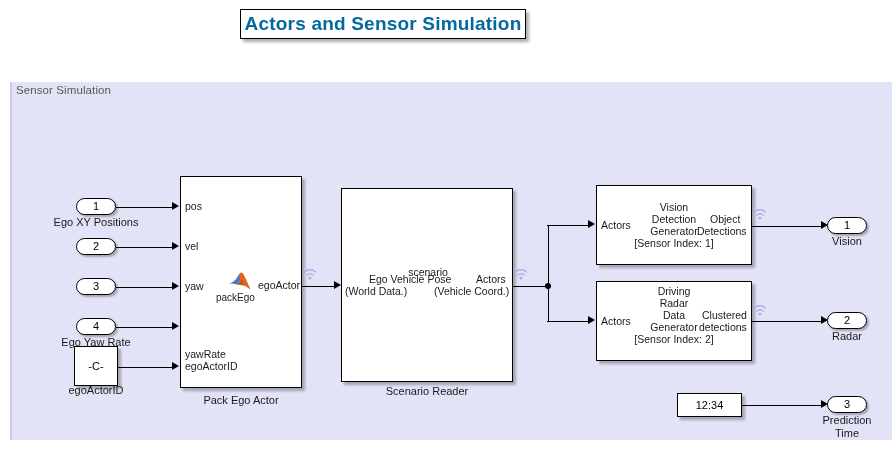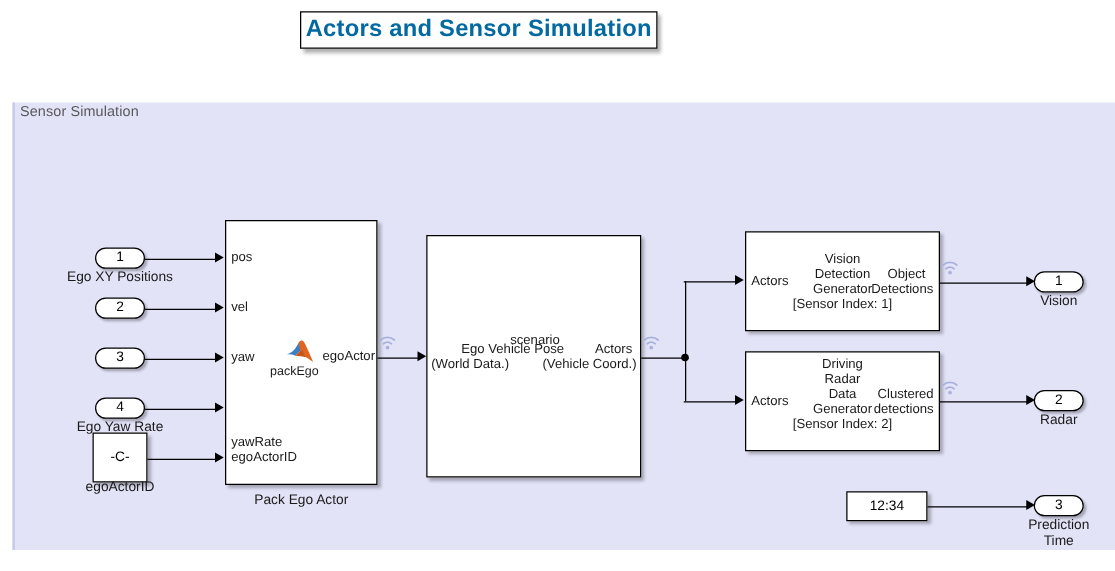--- a/index.html
+++ b/index.html
@@ -277,20 +277,21 @@
 
   <div class="wire-h" style="left:302px; top:285.5px; width:34px;"></div>
   <div class="arrow" style="left:334px; top:281px;"></div>
 
   <div class="block" style="left:341px; top:188px; width:172px; height:194px;"></div>
   <div class="blk-center-text" style="left:398px; top:266px; width:60px;">scenario</div>
   <div class="port-text" style="left:345px; top:273px;padding-left:24px;">Ego Vehicle Pose</div>
   <div class="port-text" style="left:345px; top:285px;">(World Data.)</div>
   <div class="port-text" style="left:476px; top:273px;">Actors</div>
   <div class="port-text" style="left:434px; top:285px;">(Vehicle Coord.)</div>
+  <div class="block-caption" style="left:342px; top:385px; width:170px;">Scenario Reader</div>
 
   <div class="bus-icon" style="left:513px; top:266px;">
     <svg width="16" height="16" viewBox="0 0 16 16">
       <path d="M2.5 6 A8 8 0 0 1 13.5 6" stroke="#a9b2dd" stroke-width="1.4" fill="none" stroke-linecap="round"></path>
       <path d="M4.8 9 A5 5 0 0 1 11.2 9" stroke="#a9b2dd" stroke-width="1.4" fill="none" stroke-linecap="round"></path>
       <circle cx="8" cy="12" r="1.5" fill="#a9b2dd"></circle>
     </svg>
   </div>
 
   <div class="wire-h" style="left:513px; top:285.5px; width:38px;"></div>

